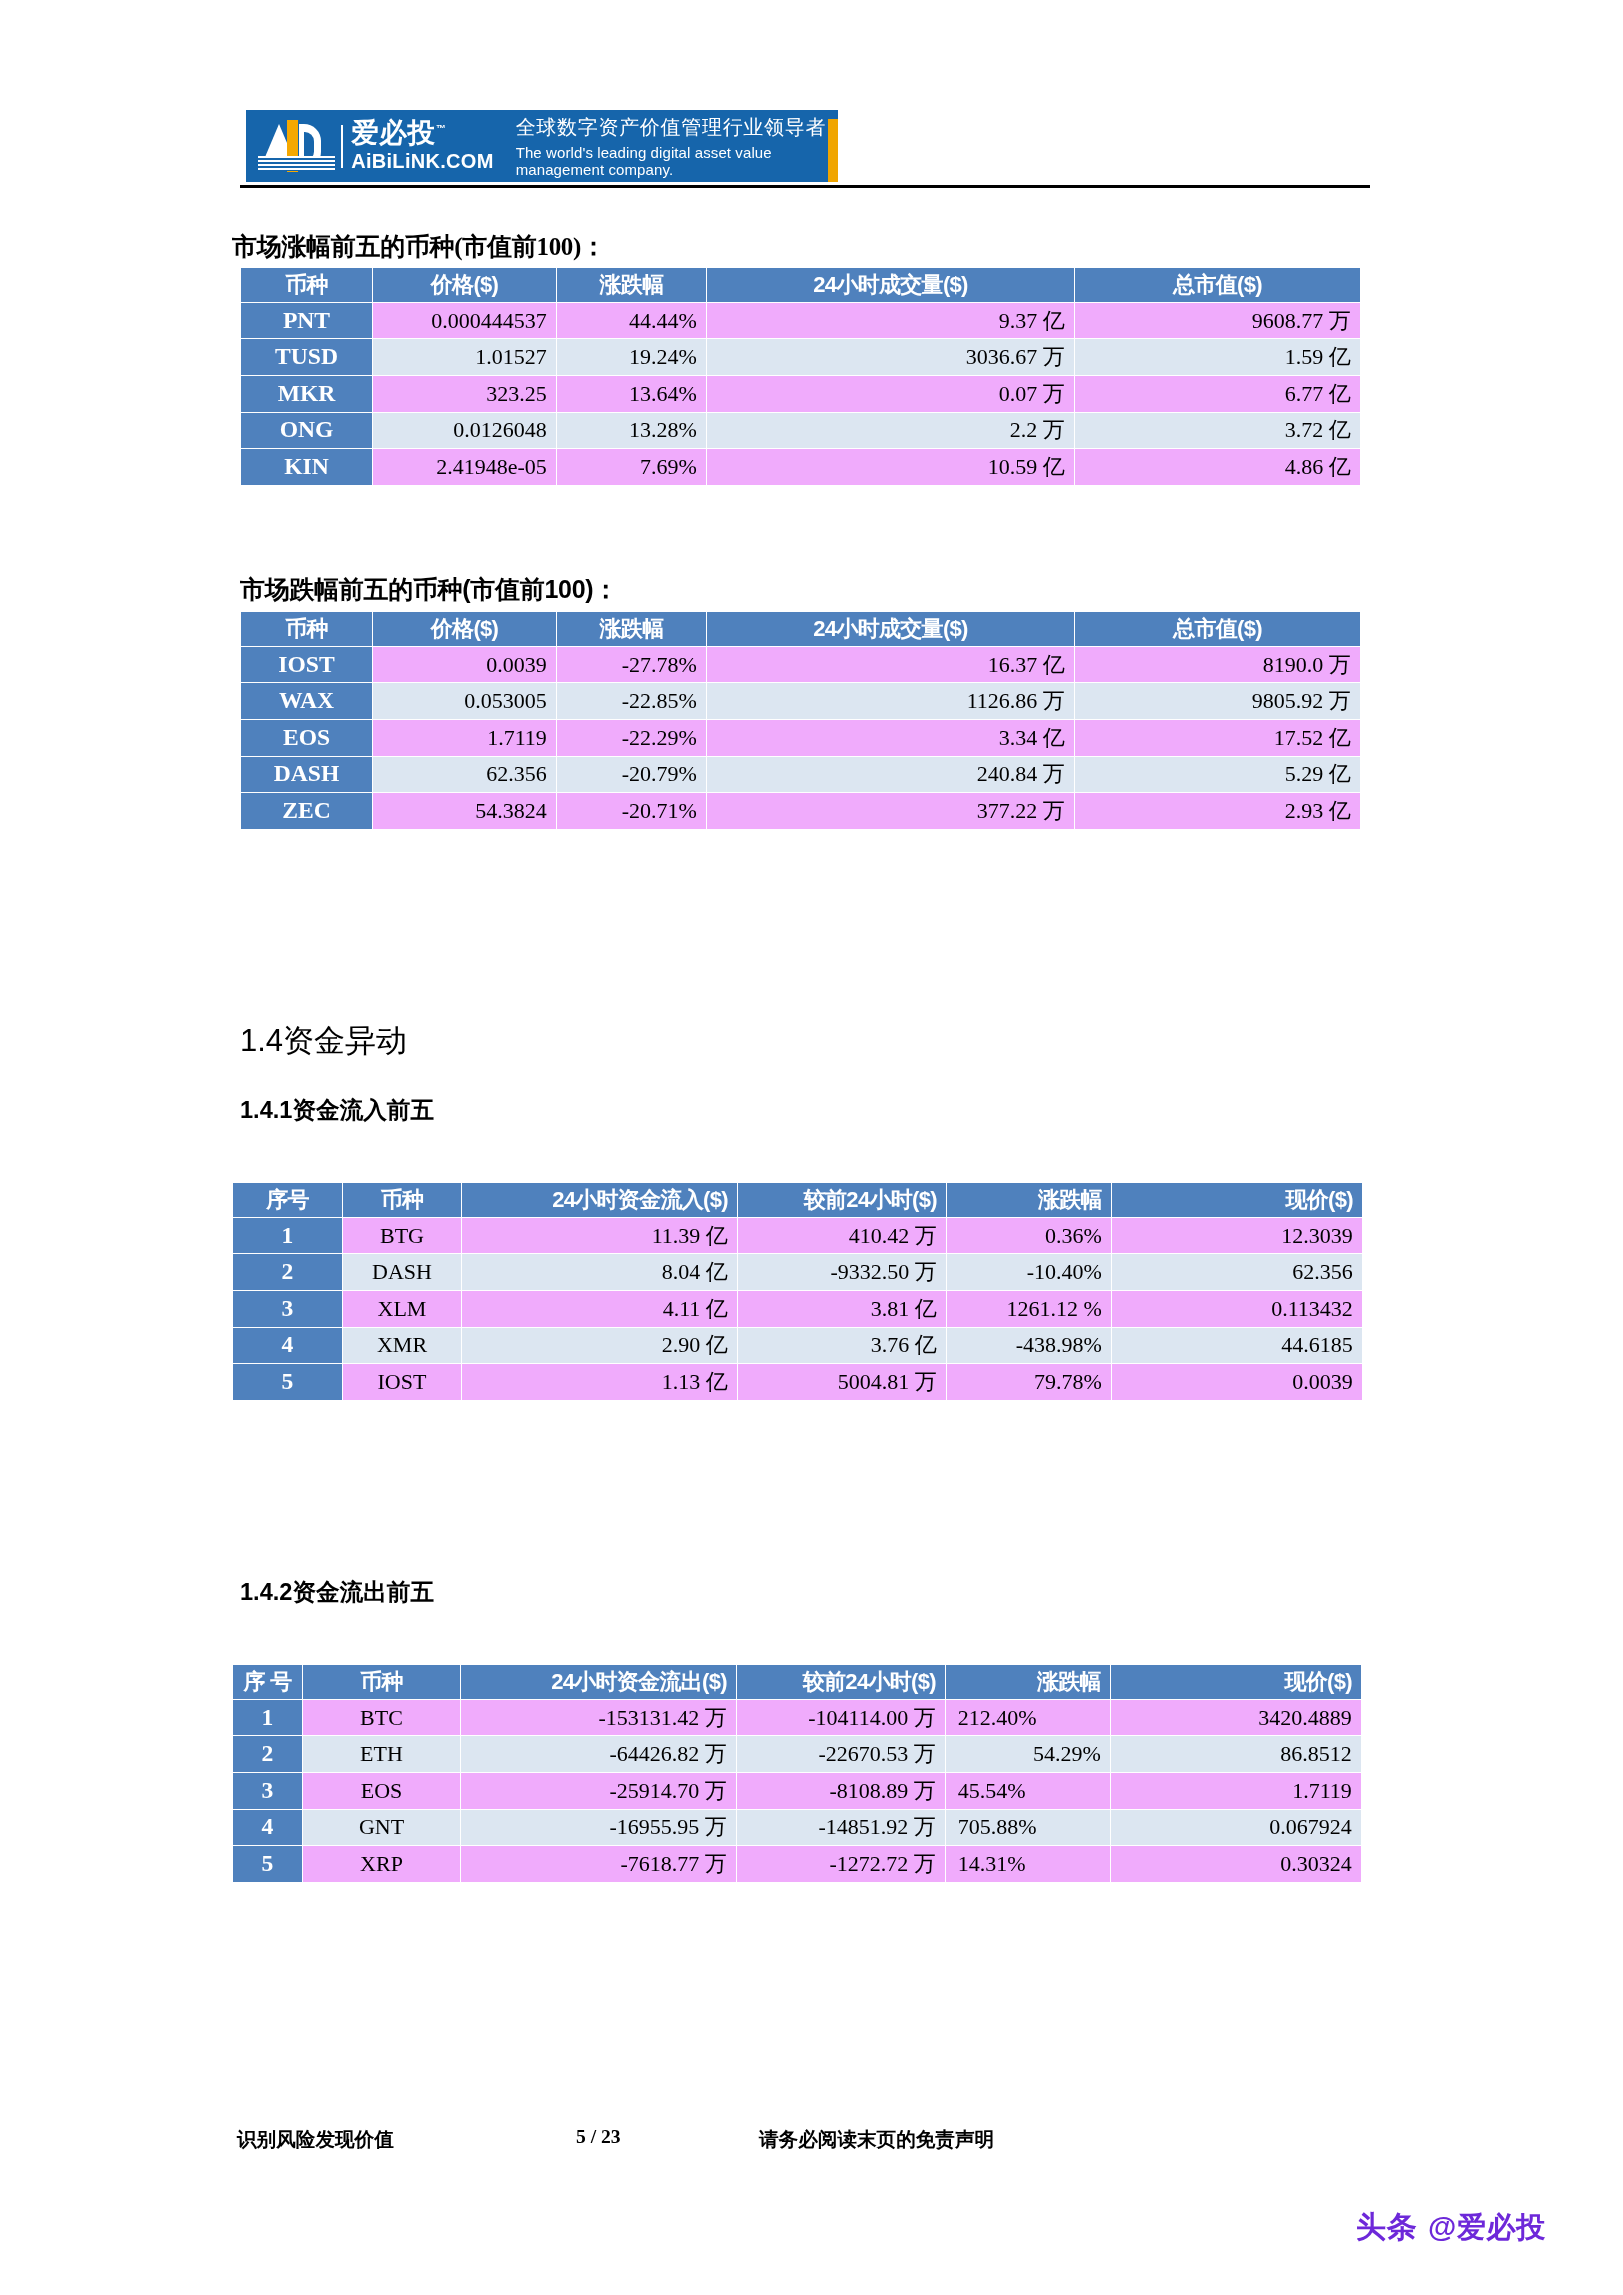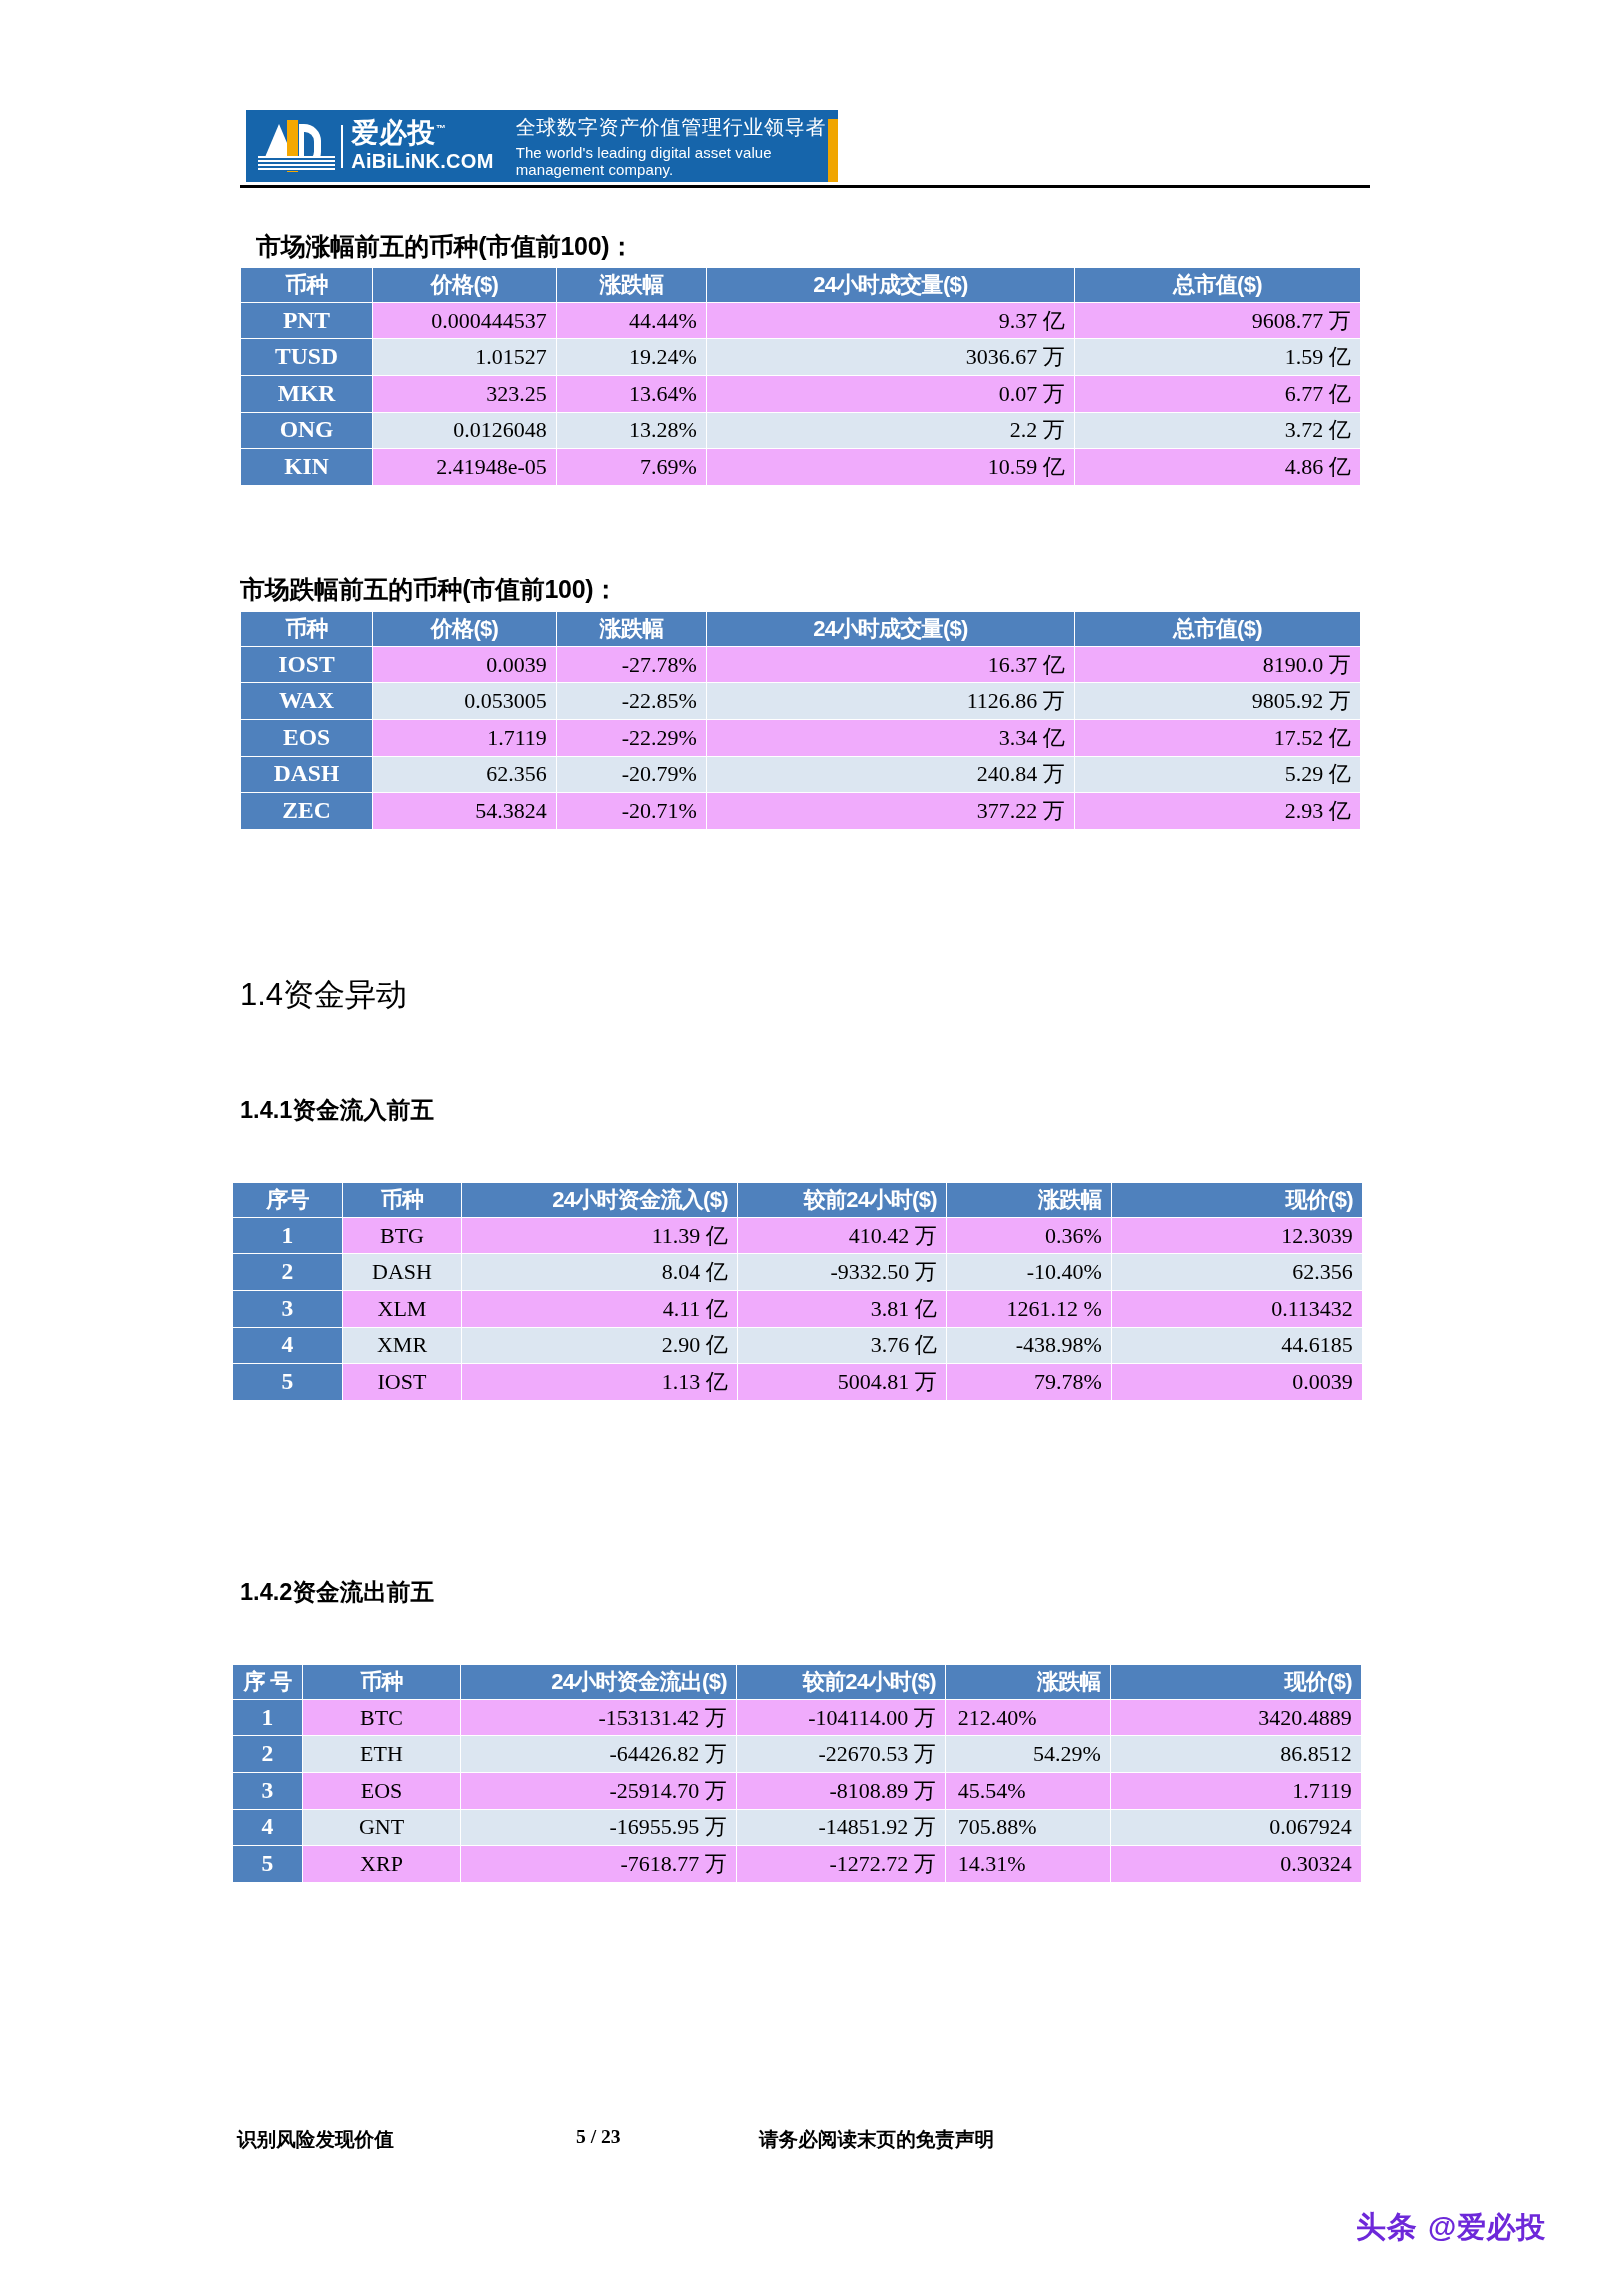--- a/index.html
+++ b/index.html
@@ -167,20 +167,21 @@
     white-space: nowrap;
     letter-spacing: -0.3px;
   }
   .h2 {
     position: absolute;
     font-family: "Liberation Sans", "DejaVu Sans", sans-serif;
     font-size: 31px;
     color: #000;
     white-space: nowrap;
     letter-spacing: 0px;
+    margin-top: 46px;
   }
   .h3 {
     position: absolute;
     font-family: "Liberation Sans", "DejaVu Sans", sans-serif;
     font-weight: bold;
     font-size: 23.6px;
     color: #000;
     white-space: nowrap;
   }
 
@@ -297,21 +298,21 @@
       </div>
       <div class="tagline">
         <div class="tagline-cn">全球数字资产价值管理行业领导者</div>
         <div class="tagline-en">The world's leading digital asset value management company.</div>
       </div>
       <div class="banner-accent"></div>
     </div>
     <div class="header-rule"></div>
   </div>
 
-  <div class="caption" style="left:256px; top:230px;">市场涨幅前五的币种(市值前100)：</div>
+  <div class="caption" style="left:232px; top:230px;font-family:Liberation Serif, serif;">市场涨幅前五的币种(市值前100)：</div>
 
   <table class="data" id="tbl-gainers" style="left:240px; top:267px; width:1115px;">
     <colgroup>
       <col style="width:131px">
         <col style="width:183px">
         <col style="width:149px">
       <col style="width:367px">
         <col style="width:285px">
     </colgroup>
     <thead>

